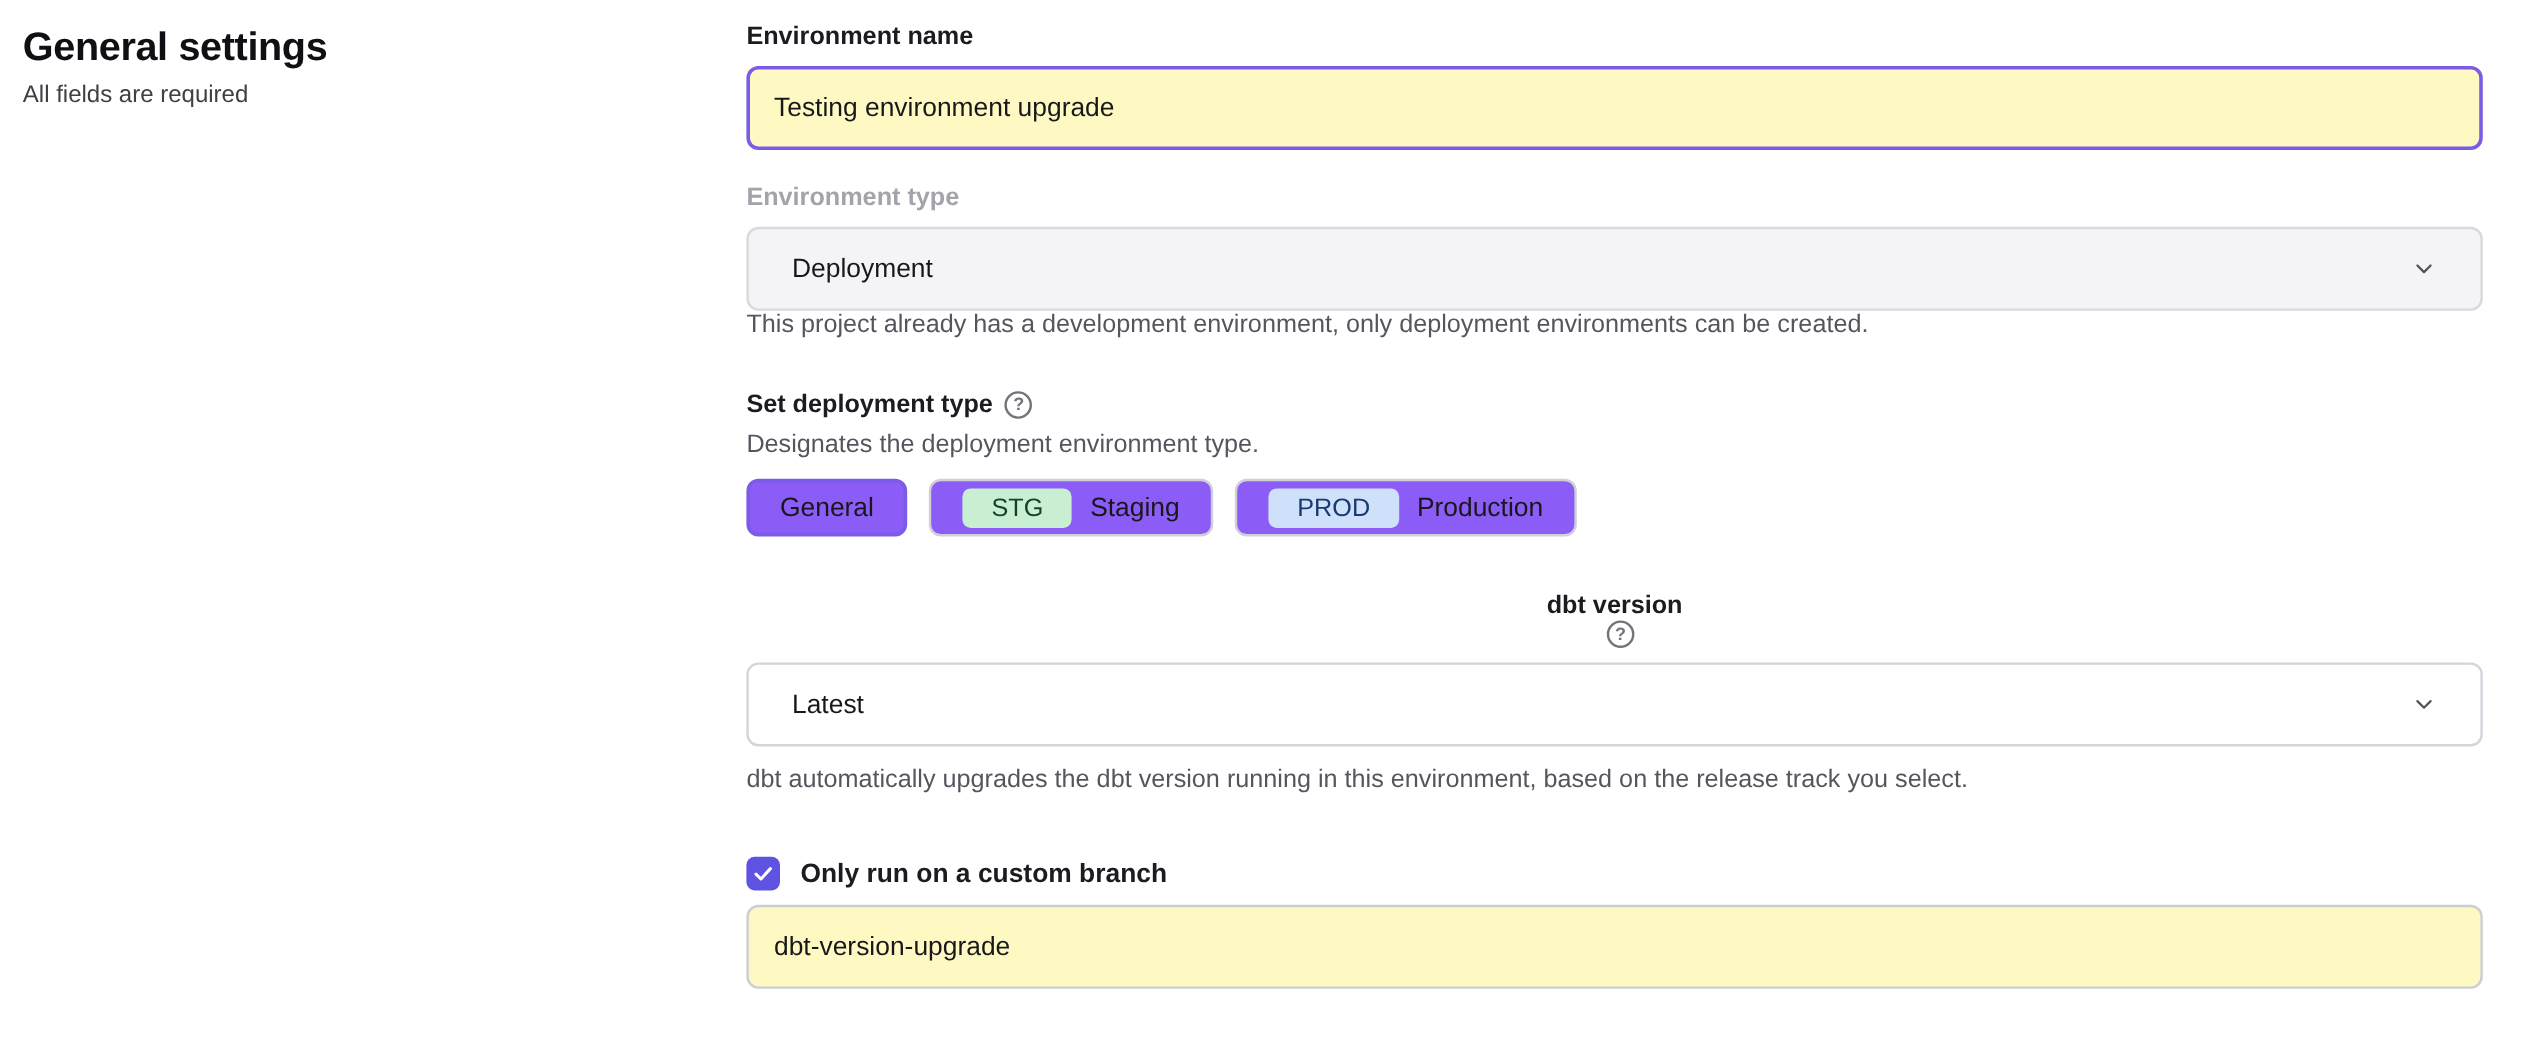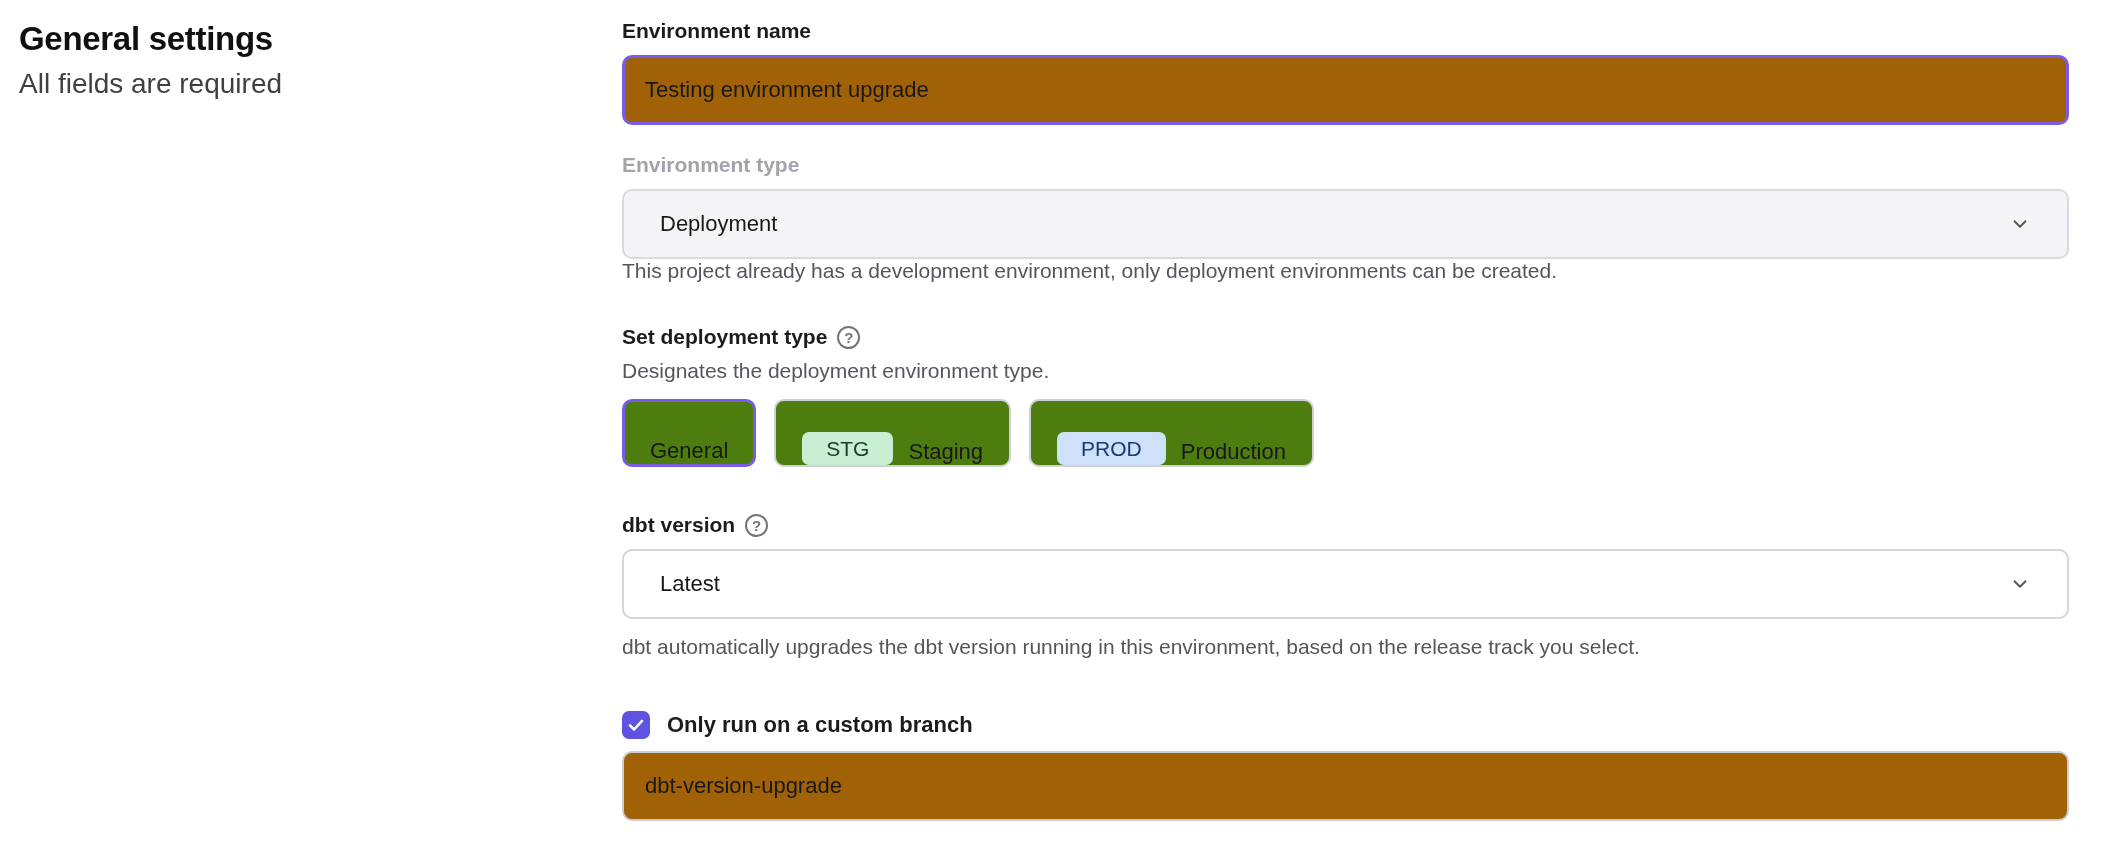--- a/index.html
+++ b/index.html
@@ -17,21 +17,21 @@
   .left-col { flex: 0 0 622px; padding: 20px 0 0 19px; }
   .page-title {
     margin: 0;
     font-size: 33px;
     font-weight: 700;
     letter-spacing: -0.3px;
     color: #101014;
   }
   .page-subtitle {
     margin-top: 10px;
-    font-size: 28px;
+    font-size: 20px;
     color: #3f3f46;
   }
 
   
   .right-col { flex: 0 0 1447px; padding-top: 19px; }
 
   .field-label {
     font-size: 21px;
     font-weight: 600;
     color: #1b1b20;
@@ -58,21 +58,21 @@
 
   .text-input {
     width: 100%;
     height: 70px;
     border: 2px solid #cdcdd4;
     border-radius: 10px;
     font-size: 22px;
     padding: 0 21px;
     color: #18181b;
     font-family: inherit;
-    background: #a16207;
+    background: #fef9c3;
     outline: none;
   }
   .text-input.focused { border: 3px solid #7a5ce6; padding: 0 20px; }
 
   .select {
     height: 70px;
     border: 2px solid #d4d4db;
     border-radius: 10px;
     display: flex;
     align-items: center;
@@ -85,26 +85,26 @@
   .select.disabled { background: #f4f4f6; border-color: #d9d9df; }
   .chevron { display: flex; align-items: center; }
 
   .helper {
     font-size: 21px;
     color: #55555e;
   }
 
   .seg-buttons { display: flex; gap: 18px; margin-top: 16px; }
   .seg-btn {
-    height: 68px;
+    height: 48px;
     border: 2px solid #d0d0d7;
     border-radius: 10px;
-    background: #4d7c0f;
-    display: flex;
-    align-items: flex-end;
+    background: #8b5cf6;
+    display: flex;
+    align-items: center;
     gap: 15px;
     padding: 0 26px;
     font-size: 22px;
     color: #18181b;
     cursor: pointer;
     font-family: inherit;
   }
   .seg-btn.selected { border: 3px solid #7a5ce6; padding: 0 25px; }
   .badge {
     border-radius: 7px;
@@ -134,21 +134,21 @@
     flex: 0 0 auto;
   }
   .checkbox-label { font-size: 22px; font-weight: 600; color: #1b1b20; }
 
   
   .mt-input { margin-top: 12px; }
   .gap-section-1 { margin-top: 28px; }
   .helper-1 { }
   .gap-section-2 { margin-top: 42px; }
   .helper-2 { margin-top: 10px; }
-  .gap-section-3 { margin-top: 46px; }
+  .gap-section-3 { margin-top: 46px; flex-direction: column; }
   .helper-3 { margin-top: 16px; }
   .gap-section-4 { margin-top: 40px; }
 </style>
 </head>
 <body>
 
 <div class="page">
 
   <div class="left-col">
     <h1 class="page-title">General settings</h1>

